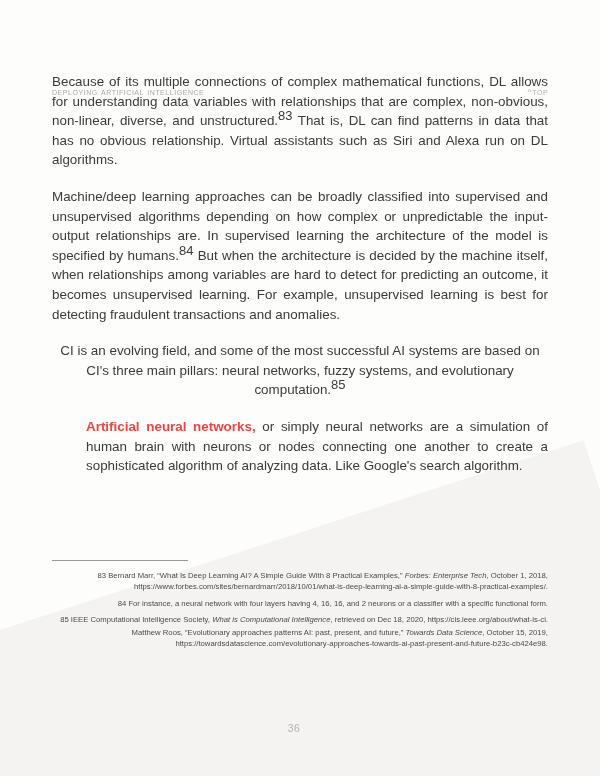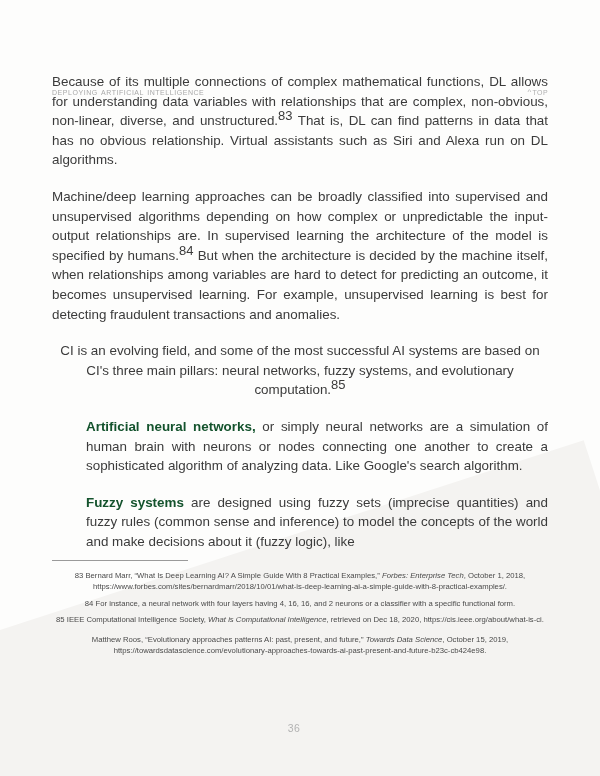--- a/index.html
+++ b/index.html
@@ -113,21 +113,21 @@
     color: #3b3b3b;
     text-align: justify;
   }
   sup.fnref {
     font-size: 13px;
     line-height: 0;
     vertical-align: super;
     color: #3b3b3b;
   }
   .term {
-    color: #14532d;
+    color: #ef4444;
     font-weight: bold;
   }
 
   
   .footnotes {
     position: absolute;
     left: 52px;
     top: 560px;
     width: 496px;
   }
@@ -135,24 +135,24 @@
     width: 136px;
     height: 1px;
     background: #9a9a9a;
     margin: 0 0 9px 0;
   }
   p.fn {
     margin: 0 0 5px 0;
     font-size: 7.7px;
     line-height: 11.4px;
     color: #4a4a4a;
-    text-align: center;
+    text-align: right;
     word-break: break-word;
   }
-  p.fn.tight { margin-bottom: 8px; }
+  p.fn.tight { margin-bottom: 1px; }
   p.fn i, p.fn em { font-style: italic; }
 
   
   .folio {
     position: absolute;
     left: 0;
     right: 12px;
     top: 722px;
     text-align: center;
     font-size: 10.5px;
@@ -180,21 +180,20 @@
   <div class="content">
 
     <p class="body"><span>Because of its multiple connections of complex mathematical functions, DL allows for understanding data variables with relationships that are complex, non-obvious, non-linear, diverse, and unstructured.</span><sup class="fnref">83</sup><span> That is, DL can find patterns in data that has no obvious relationship. Virtual assistants such as Siri and Alexa run on DL algorithms.</span></p>
 
     <p class="body"><span>Machine/deep learning approaches can be broadly classified into supervised and unsupervised algorithms depending on how complex or unpredictable the input-output relationships are. In supervised learning the architecture of the model is specified by humans.</span><sup class="fnref">84</sup><span> But when the architecture is decided by the machine itself, when relationships among variables are hard to detect for predicting an outcome, it becomes unsupervised learning. For example, unsupervised learning is best for detecting fraudulent transactions and anomalies.</span></p>
 
     <p class="body ragged"><span>CI is an evolving field, and some of the most successful AI systems are based on CI's three main pillars: neural networks, fuzzy systems, and evolutionary computation.</span><sup class="fnref">85</sup></p>
 
     <p class="indent"><span class="term">Artificial neural networks,</span><span> or simply neural networks are a simulation of human brain with neurons or nodes connecting one another to create a sophisticated algorithm of analyzing data. Like Google's search algorithm.</span></p>
 
-    <p class="indent"><span class="term">Fuzzy systems</span><span> are designed using fuzzy sets (imprecise quantities) and fuzzy rules (common sense and inference) to model the concepts of the world and make decisions about it (fuzzy logic), like</span></p>
   </div>
 
   <div class="footnotes">
     <div class="fn-rule"></div>
 
     <p class="fn"><span>83 Bernard Marr, “What Is Deep Learning AI? A Simple Guide With 8 Practical Examples,” </span><i>Forbes: Enterprise Tech</i><span>, October 1, 2018, https://www.forbes.com/sites/bernardmarr/2018/10/01/what-is-deep-learning-ai-a-simple-guide-with-8-practical-examples/.</span></p>
 
     <p class="fn">84 For instance, a neural network with four layers having 4, 16, 16, and 2 neurons or a classifier with a specific functional form.</p>
 
     <p class="fn tight"><span>85 IEEE Computational Intelligence Society, </span><i>What is Computational Intelligence</i><span>, retrieved on Dec 18, 2020, https://cis.ieee.org/about/what-is-ci.</span></p>

